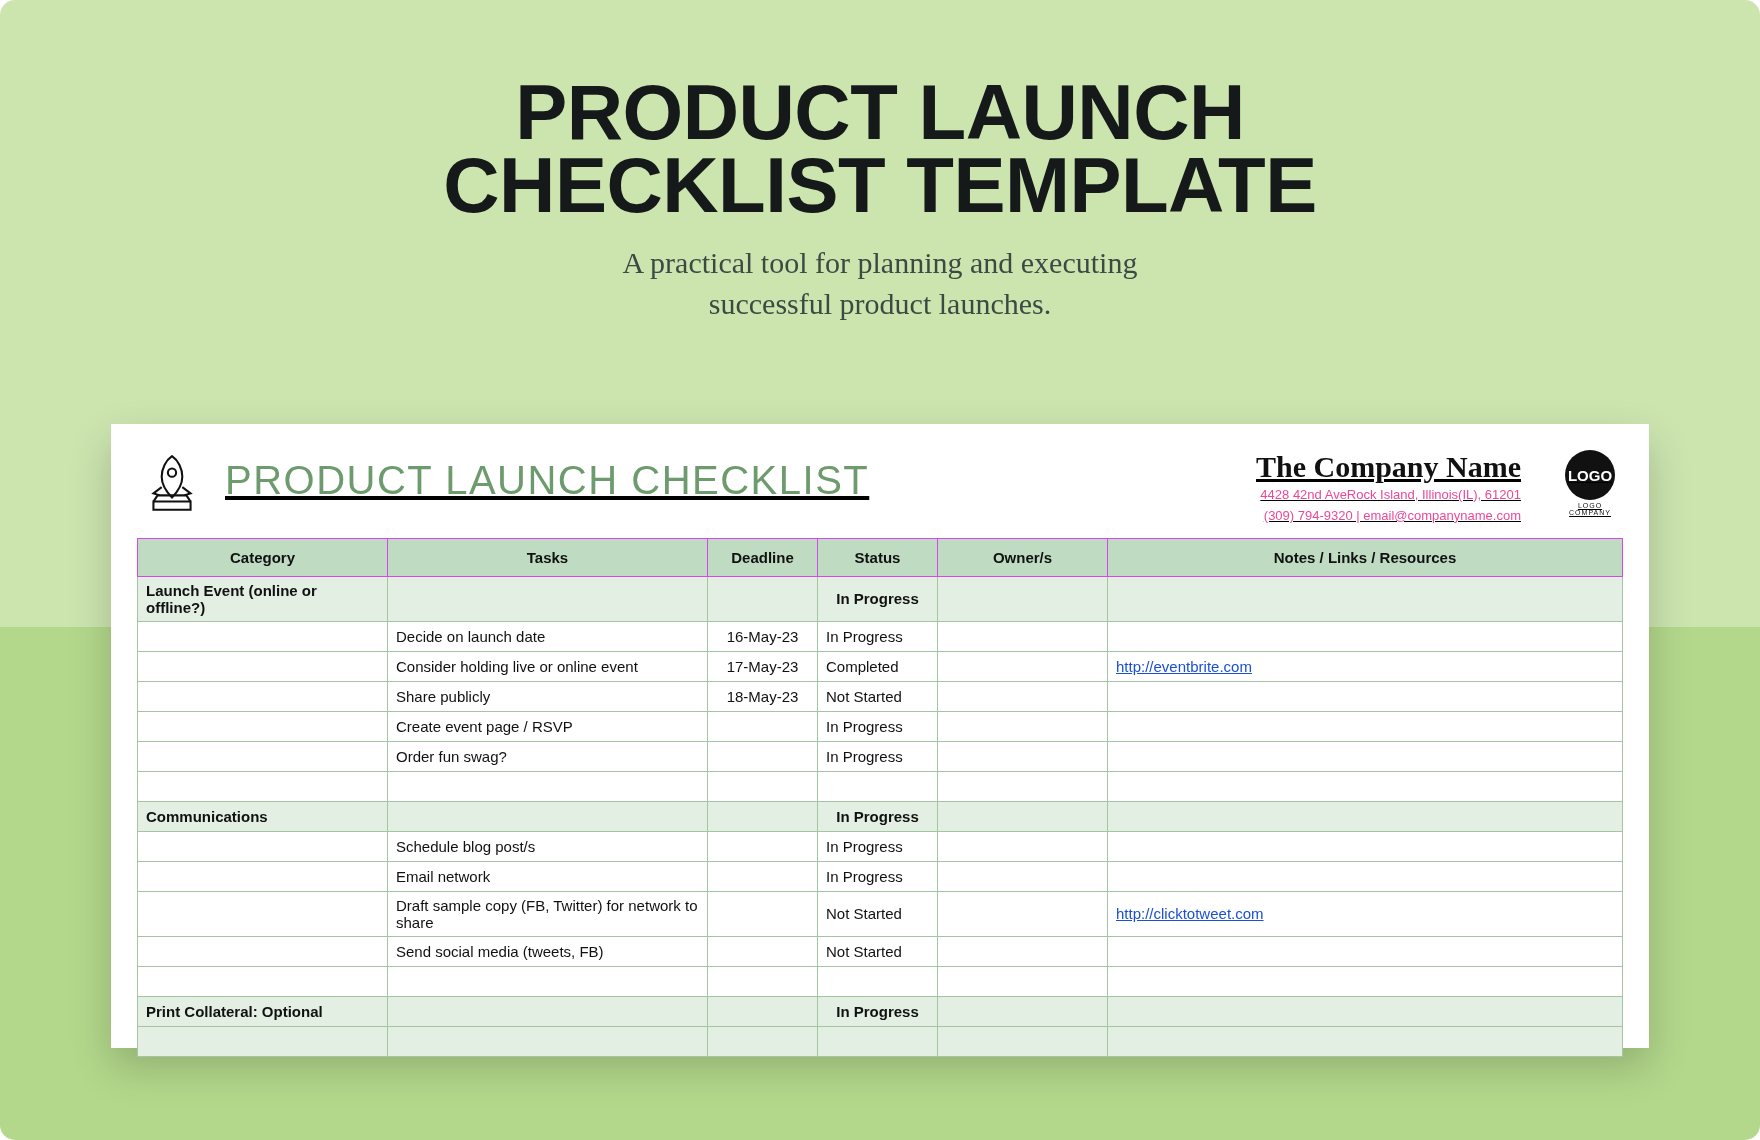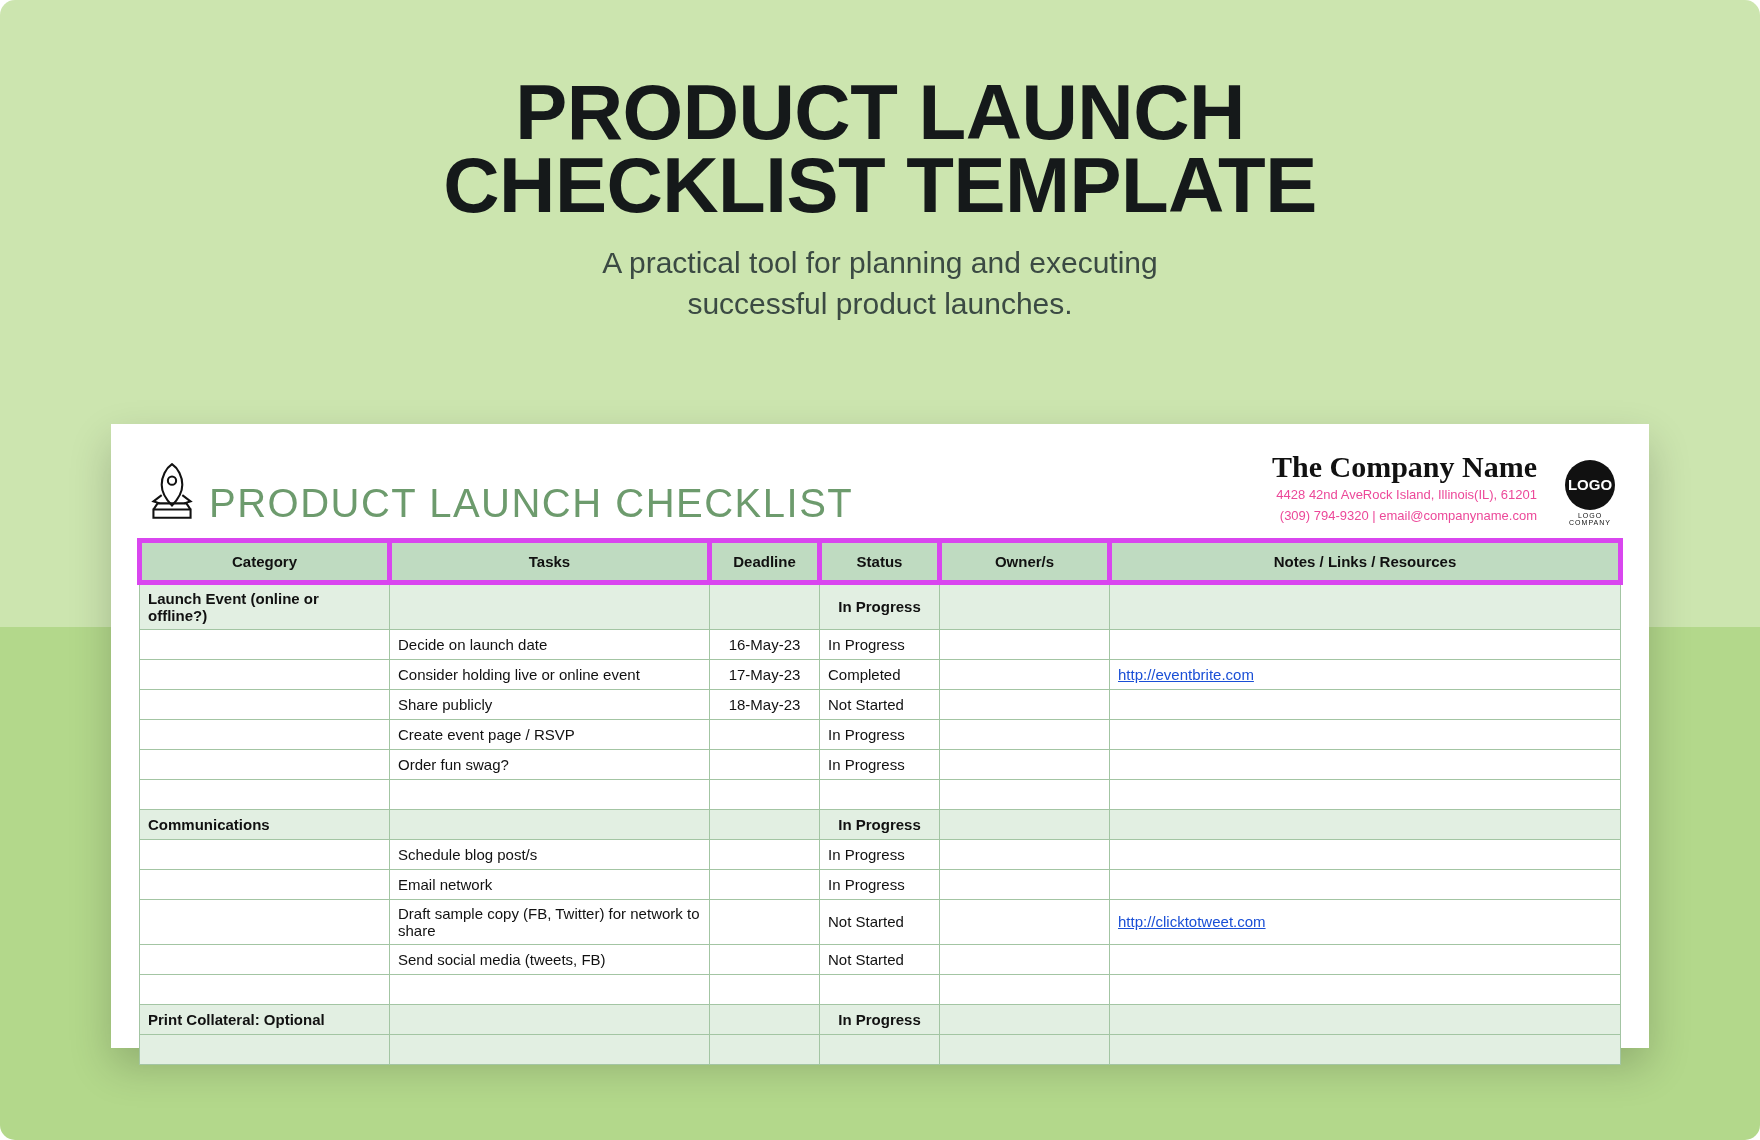--- a/index.html
+++ b/index.html
@@ -22,36 +22,38 @@
     letter-spacing:-0.5px;
     color:#15191a;
     font-family: Arial Black, Arial, sans-serif;
     font-stretch: condensed;
   }
   .hero p {
     margin-top:22px;
     font-size:30px;
     line-height:1.35;
     color:#3b4a43;
+    font-family:Liberation Serif, serif;
   }
   .sheet {
     position:absolute;
     left:111px;
     top:424px;
     width:1538px;
     height:624px;
     background:#fff;
     box-shadow:0 18px 40px rgba(0,0,0,.20);
     padding:24px 26px 0 26px;
   }
   .sheet-header {
     display:flex;
-    align-items:flex-end;
-    gap:2px;
+    align-items:flex-start;
+    gap:18px;
     margin-bottom:12px;
+    text-decoration:underline;
   }
   .rocket-box {
     width:70px; height:70px;
     display:flex; align-items:center; justify-content:center;
   }
   .sheet-title {
     font-size:40px;
     font-weight:400;
     letter-spacing:1.5px;
     color:#6d9b6d;
@@ -106,21 +108,21 @@
   }
   table.checklist col.c-cat   { width:250px; }
   table.checklist col.c-task  { width:320px; }
   table.checklist col.c-dead  { width:110px; }
   table.checklist col.c-stat  { width:120px; }
   table.checklist col.c-own   { width:170px; }
   table.checklist col.c-note  { }
   table.checklist th {
     background:#bfdbc1;
     padding:10px 8px;
-    border:5px solid #d946ef;
+    border:1px solid #d946ef;
     font-weight:bold;
     text-align:center;
   }
   table.checklist td {
     border:1px solid #a3c5a3;
     padding:5px 8px;
     height:30px;
     vertical-align:middle;
     background:#fff;
   }

